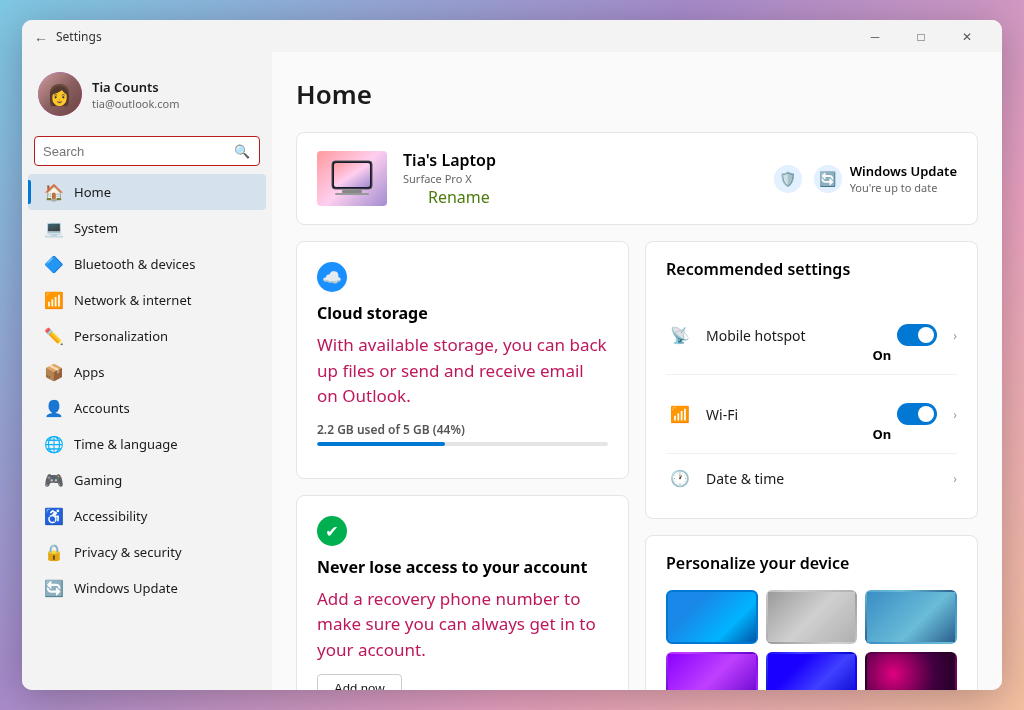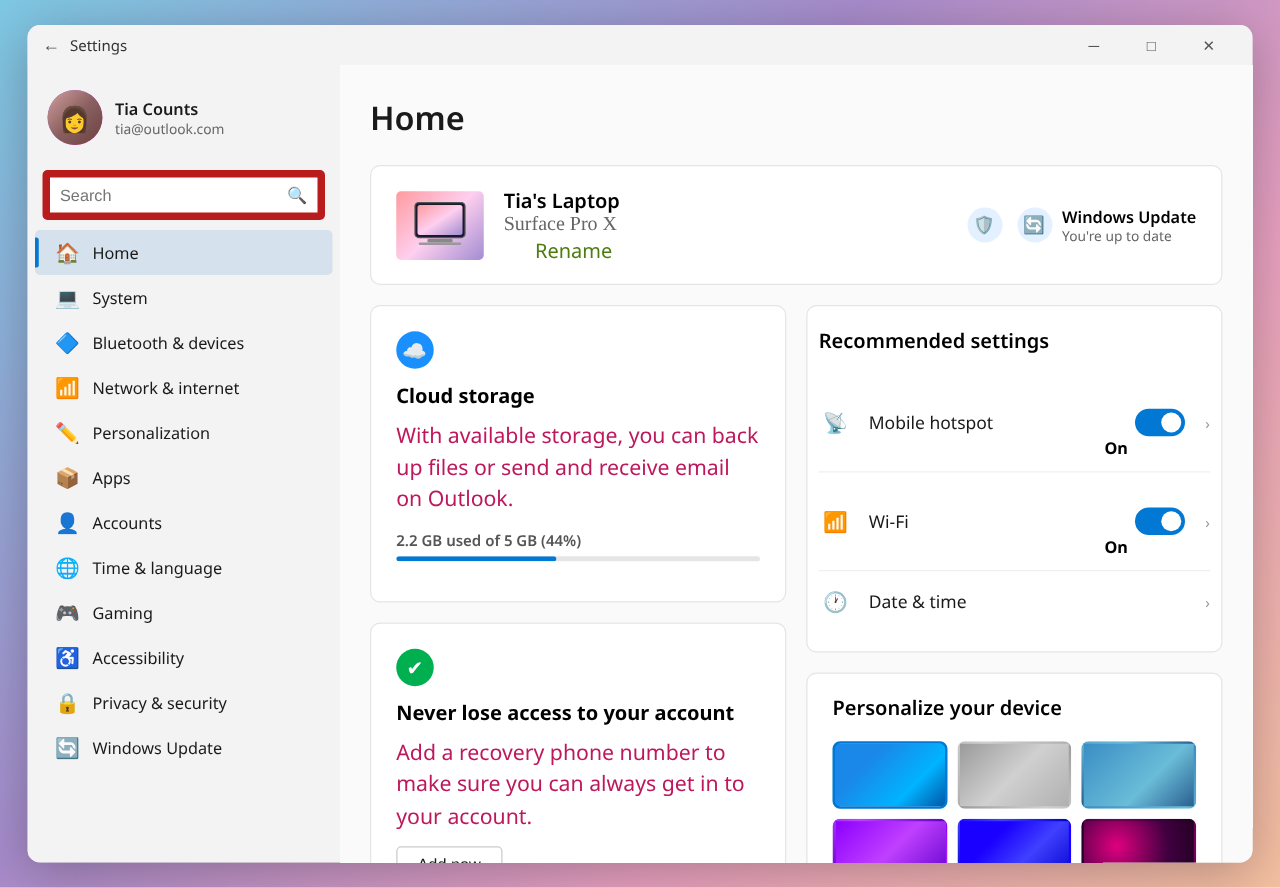--- a/index.html
+++ b/index.html
@@ -112,21 +112,21 @@
     }
     .user-info .user-email {
       font-size: 11px;
       color: #666;
     }
     .search-box {
       margin: 4px 12px 8px 12px;
       display: flex;
       align-items: center;
       background: white;
-      border: 6px solid #b91c1c;
+      border: 1px solid #b91c1c;
       border-radius: 4px;
       padding: 5px 8px;
       gap: 6px;
     }
     .search-box input {
       border: none;
       outline: none;
       font-size: 13px;
       flex: 1;
       background: transparent;
@@ -202,23 +202,22 @@
       flex-shrink: 0;
       display: flex;
       align-items: center;
       justify-content: center;
     }
     .device-details .device-name {
       font-size: 16px;
       font-weight: 600;
     }
     .device-details .device-model {
-      font-size: 16px;
+      font-size: 11px;
       color: #666;
-      font-family: Liberation Serif, serif;
     }
     .device-details .rename-link {
       font-size: 16px;
       color: #4d7c0f;
       cursor: pointer;
       margin-left: 25px;
     }
     .status-cards {
       display: flex;
       gap: 12px;
@@ -293,21 +292,21 @@
       border-radius: 4px;
       font-size: 13px;
       cursor: pointer;
       color: #1a1a1a;
     }
     
     .settings-section {
       background: white;
       border-radius: 8px;
       border: 1px solid #e5e5e5;
-      padding: 16px 9px;
+      padding: 16px 20px;
     }
     .section-title {
       font-size: 16px;
       font-weight: 600;
       margin-bottom: 16px;
     }
     .setting-row {
       display: flex;
       align-items: center;
       padding: 10px 0;

